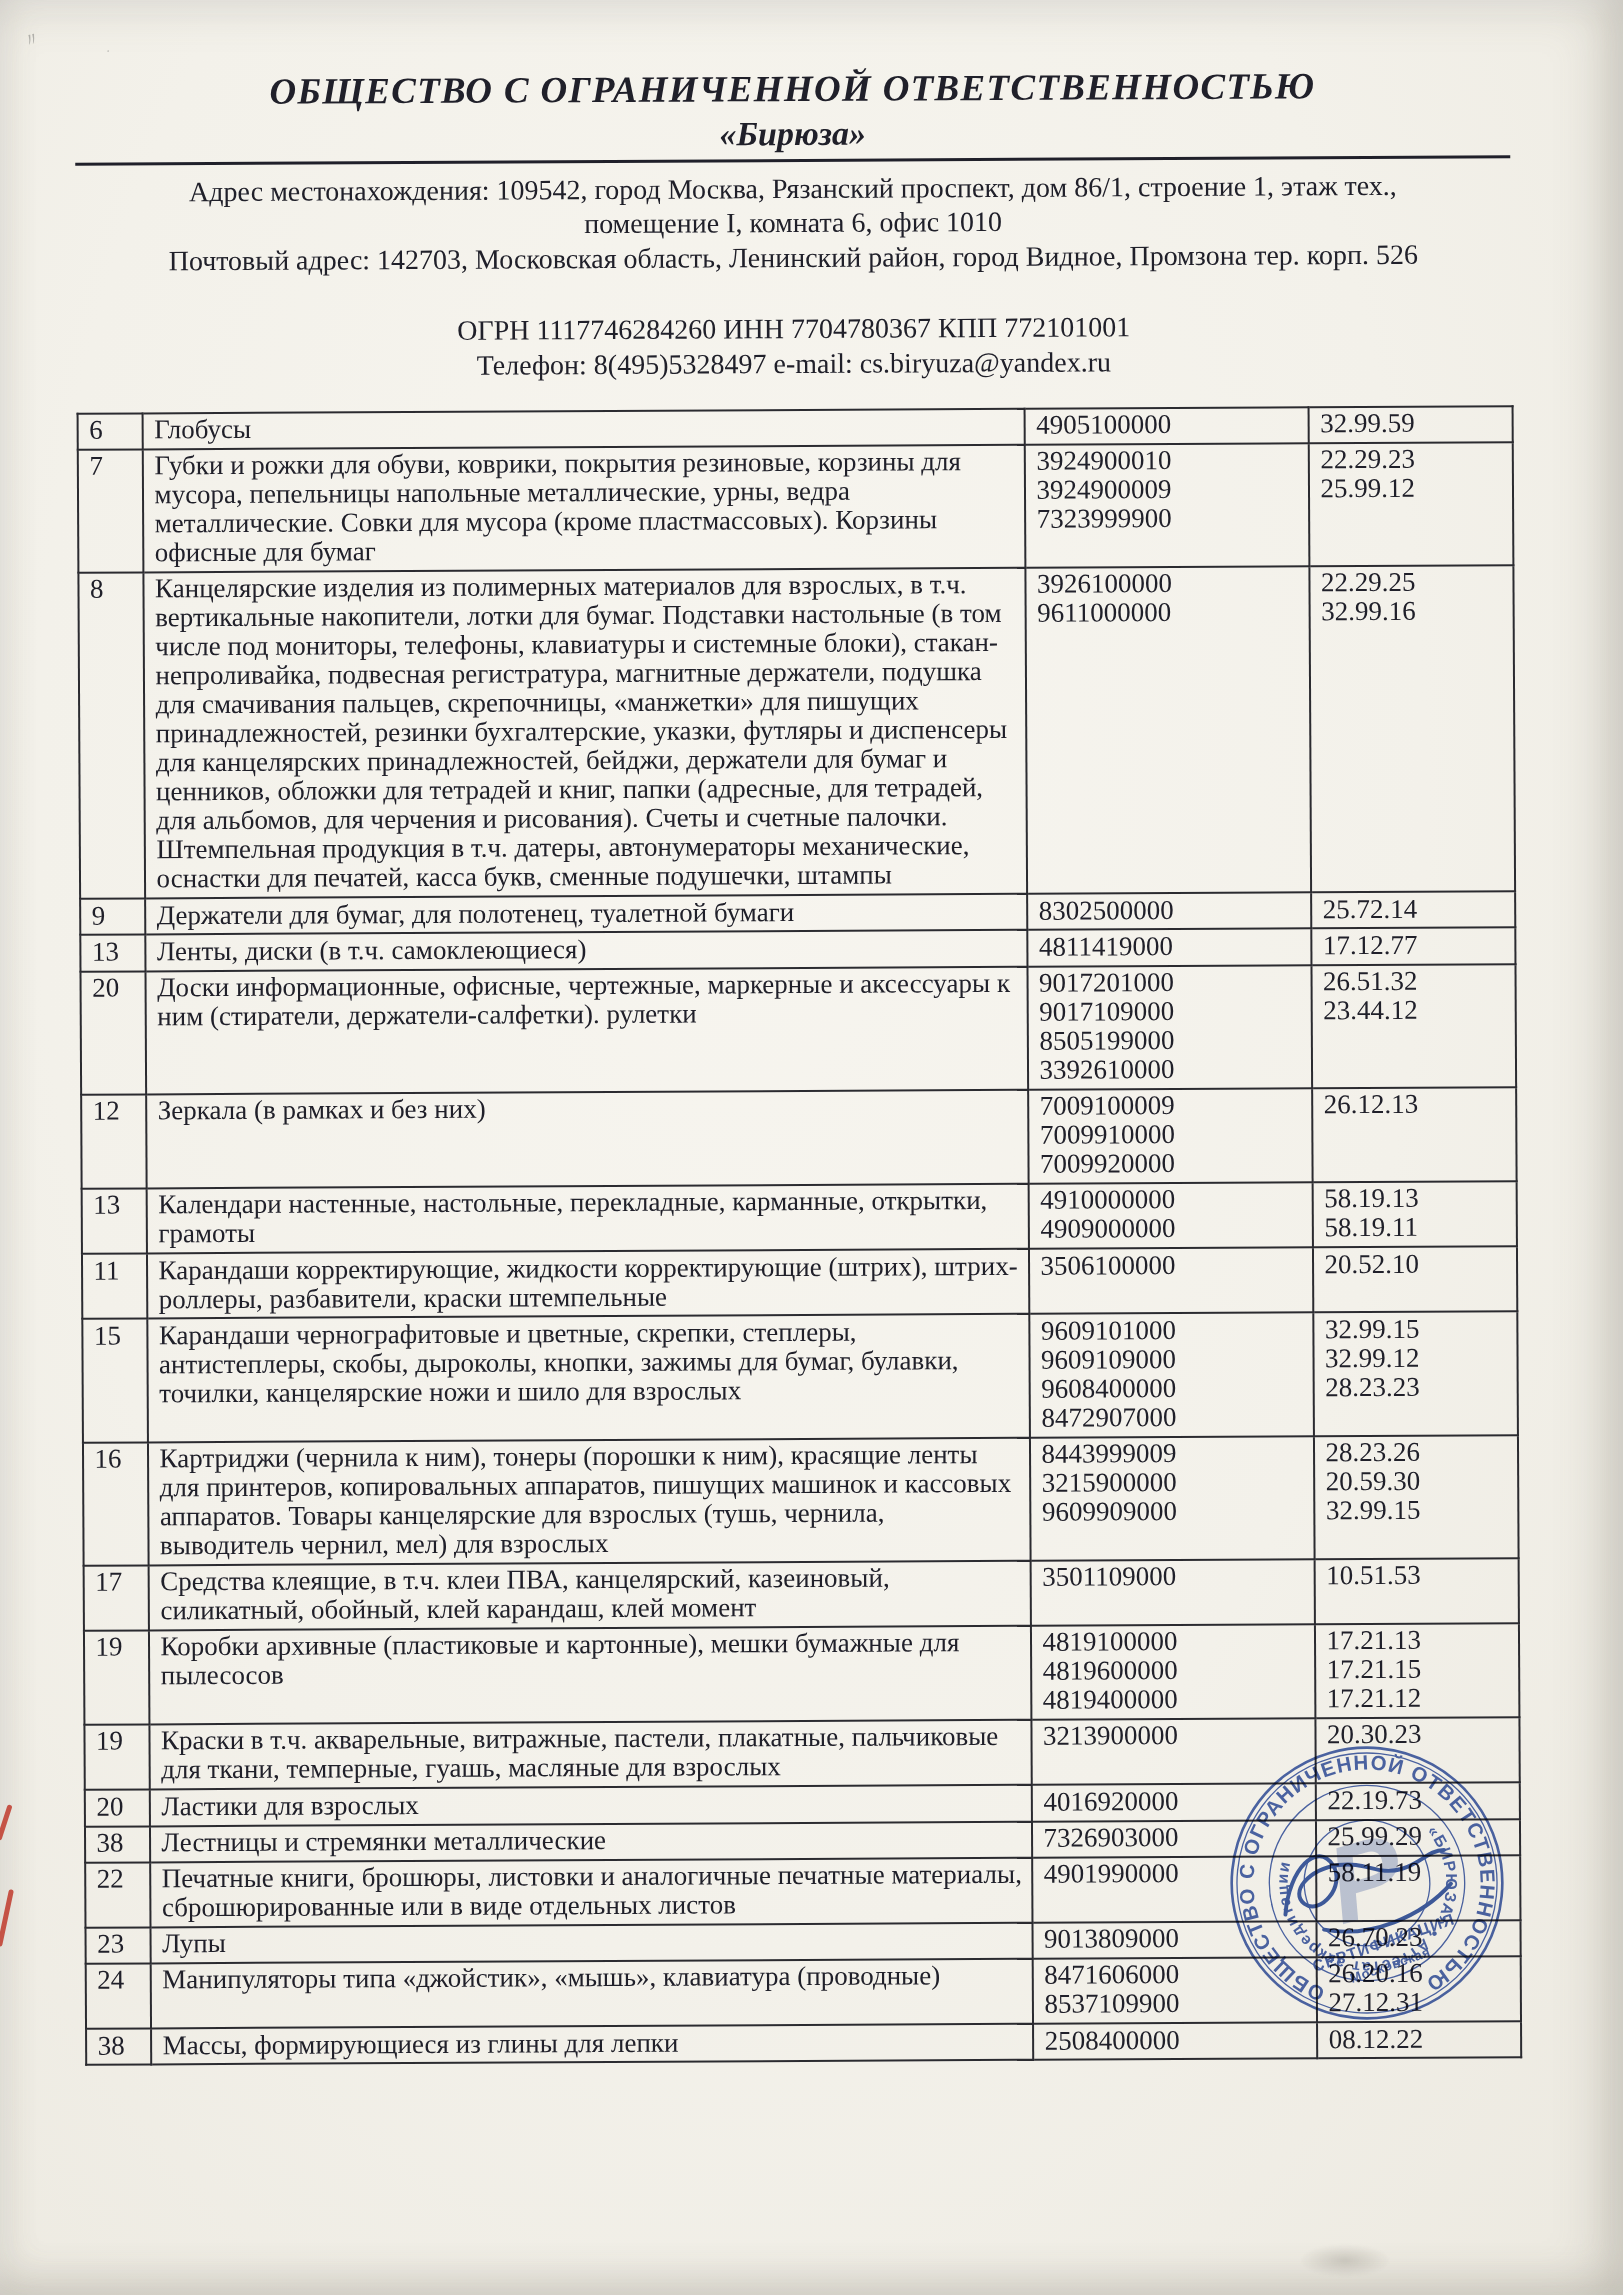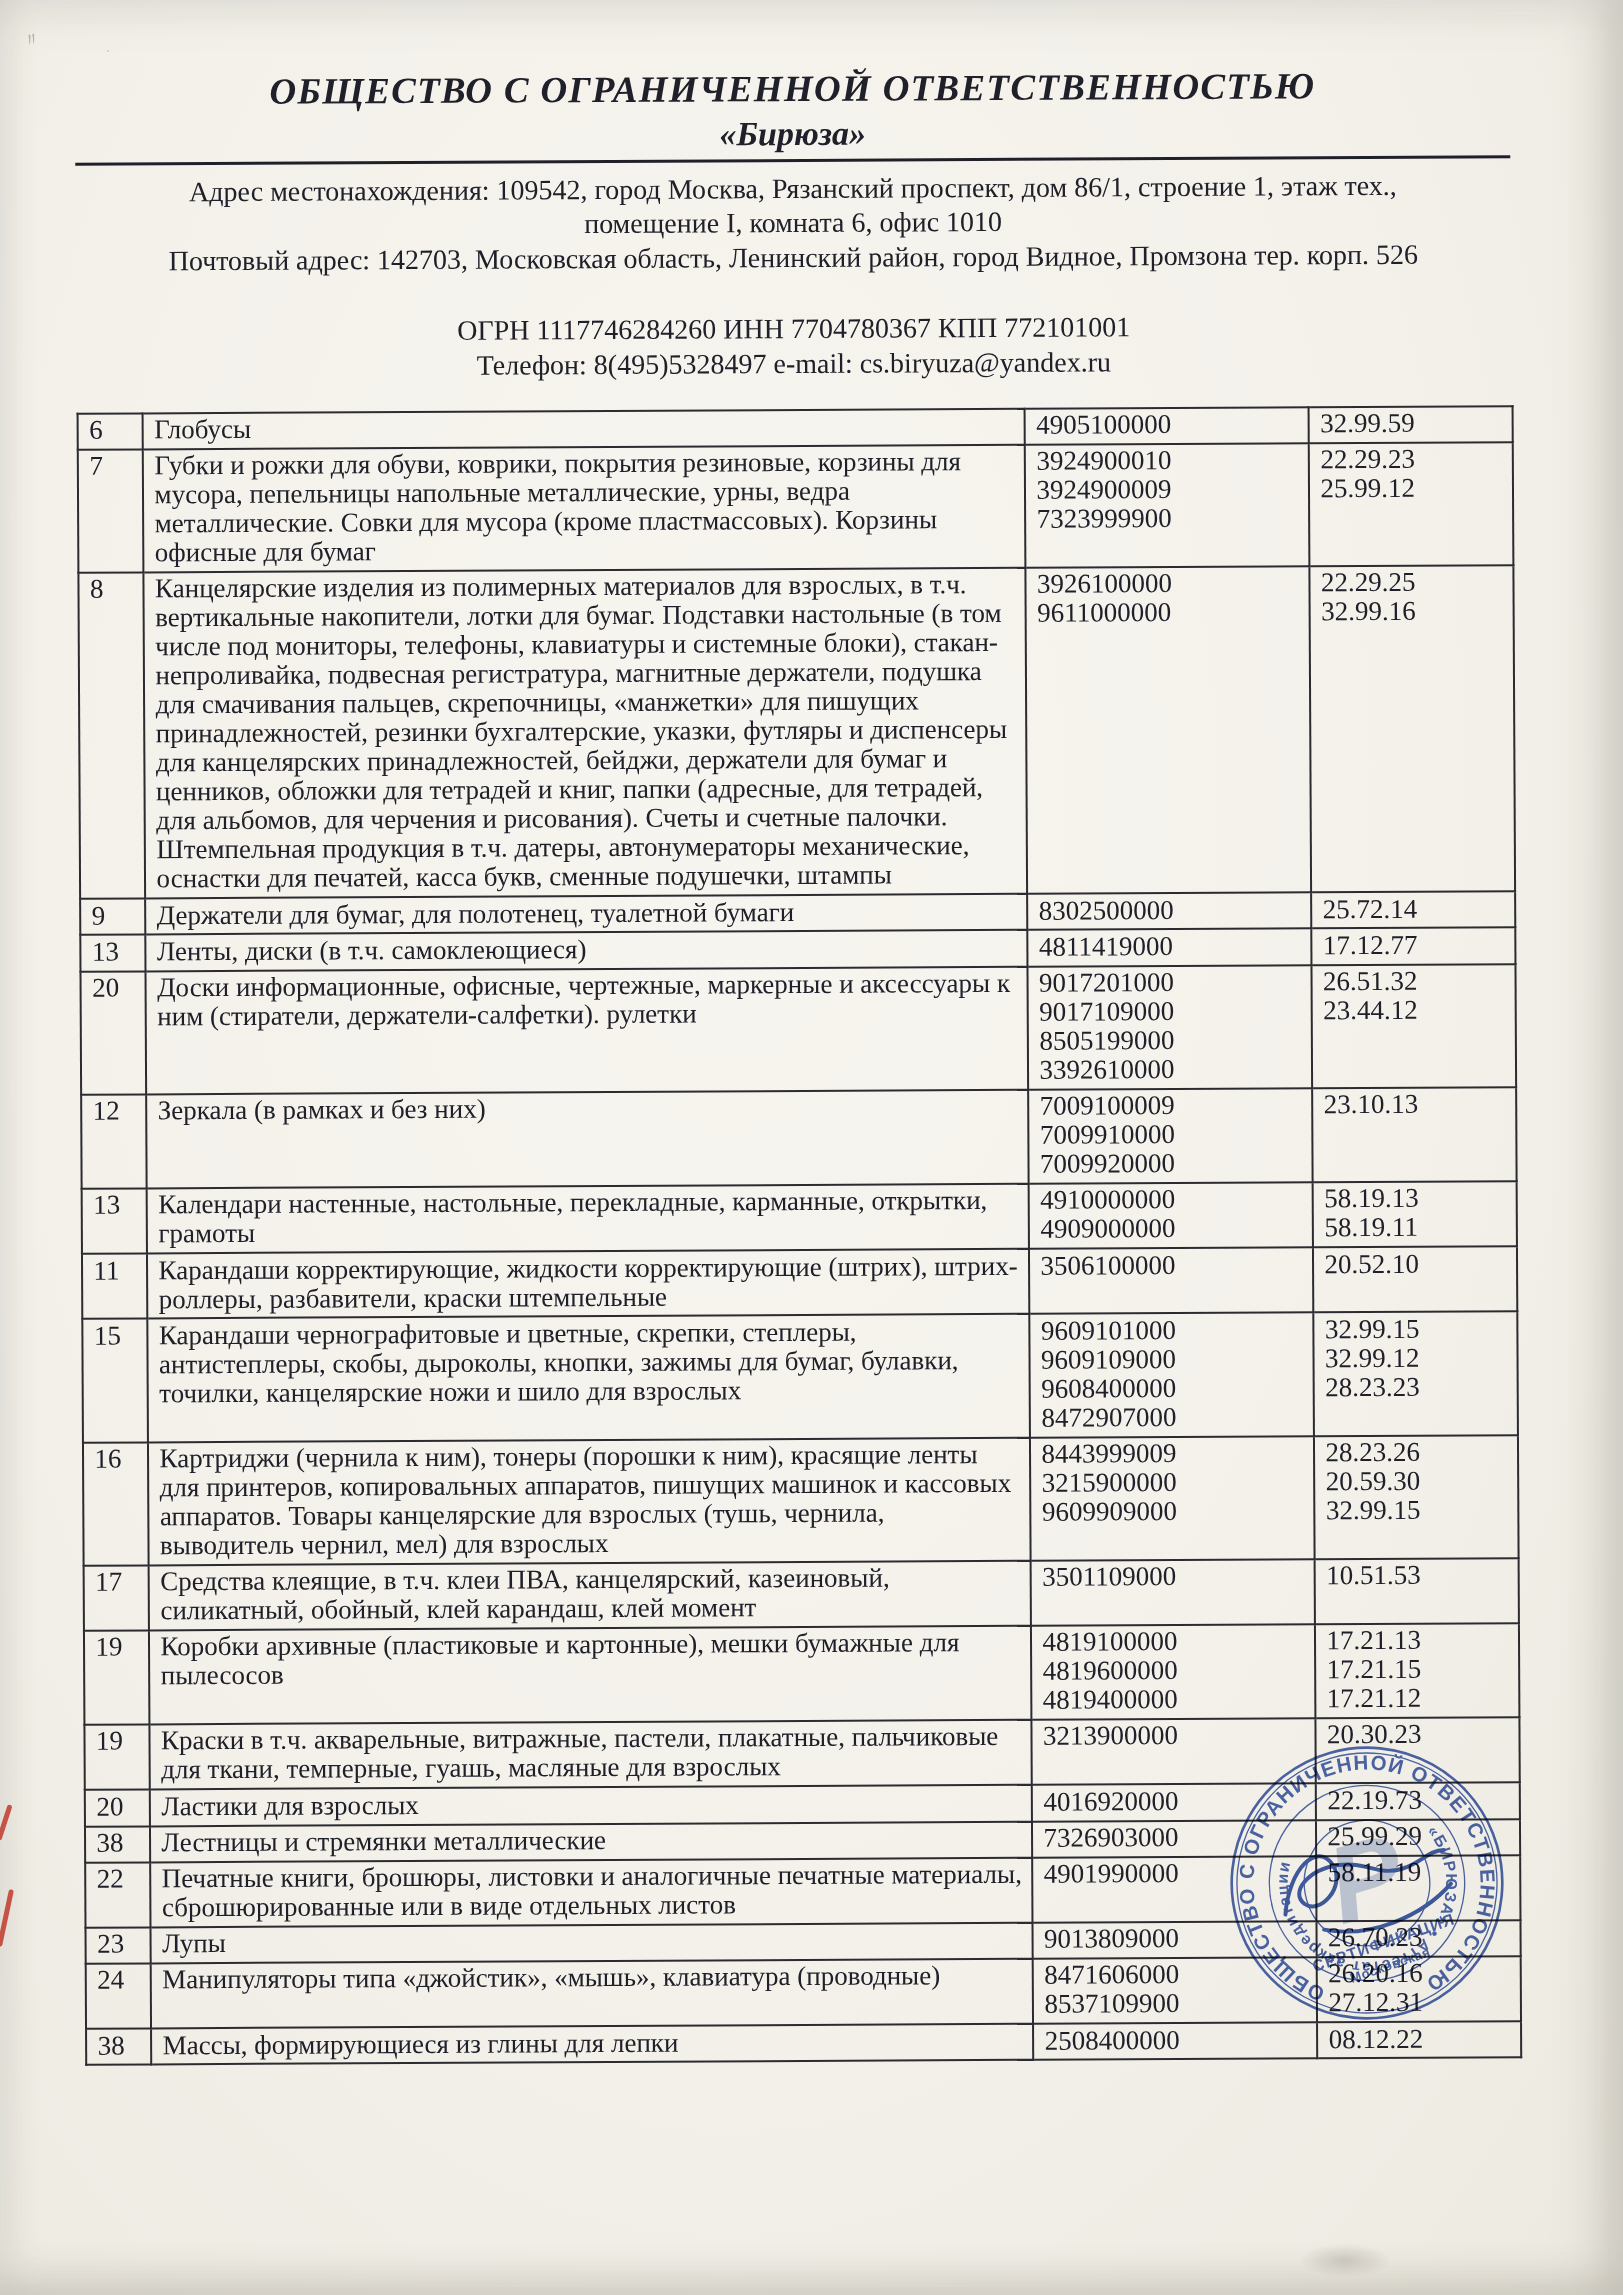--- a/index.html
+++ b/index.html
@@ -230,21 +230,21 @@
     </td>
     <td class="c-codes">
       <div>
                 <div class="code-line">7009100009</div>
                 <div class="code-line">7009910000</div>
                 <div class="code-line">7009920000</div>
               </div>
     </td>
     <td class="c-class">
       <div>
-                <div class="code-line">23.10.13</div>
+                <div class="code-line">26.12.13</div>
               </div>
     </td>
   </tr>
 
   <tr>
     <td class="c-num">
       <div>13</div>
     </td>
     <td class="c-desc">
       <div>Календари настенные, настольные, перекладные, карманные, открытки, грамоты</div>

